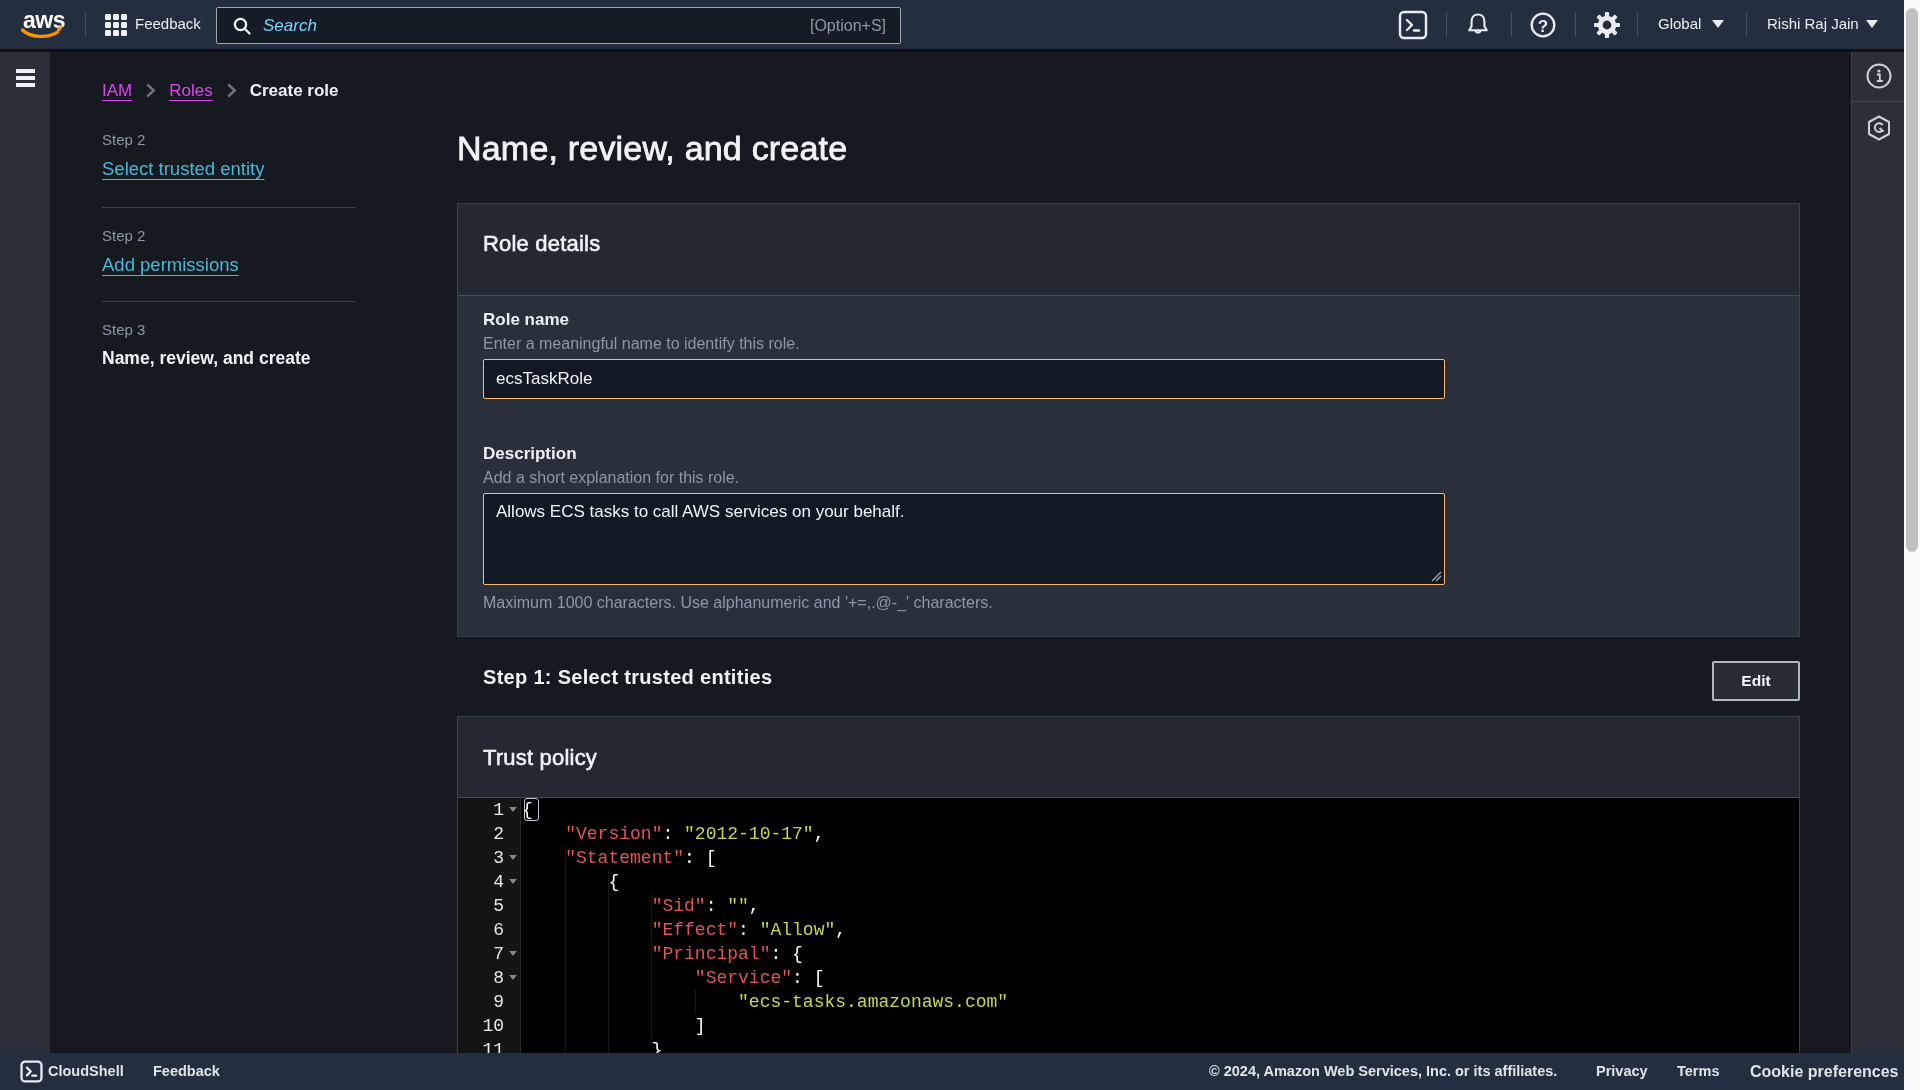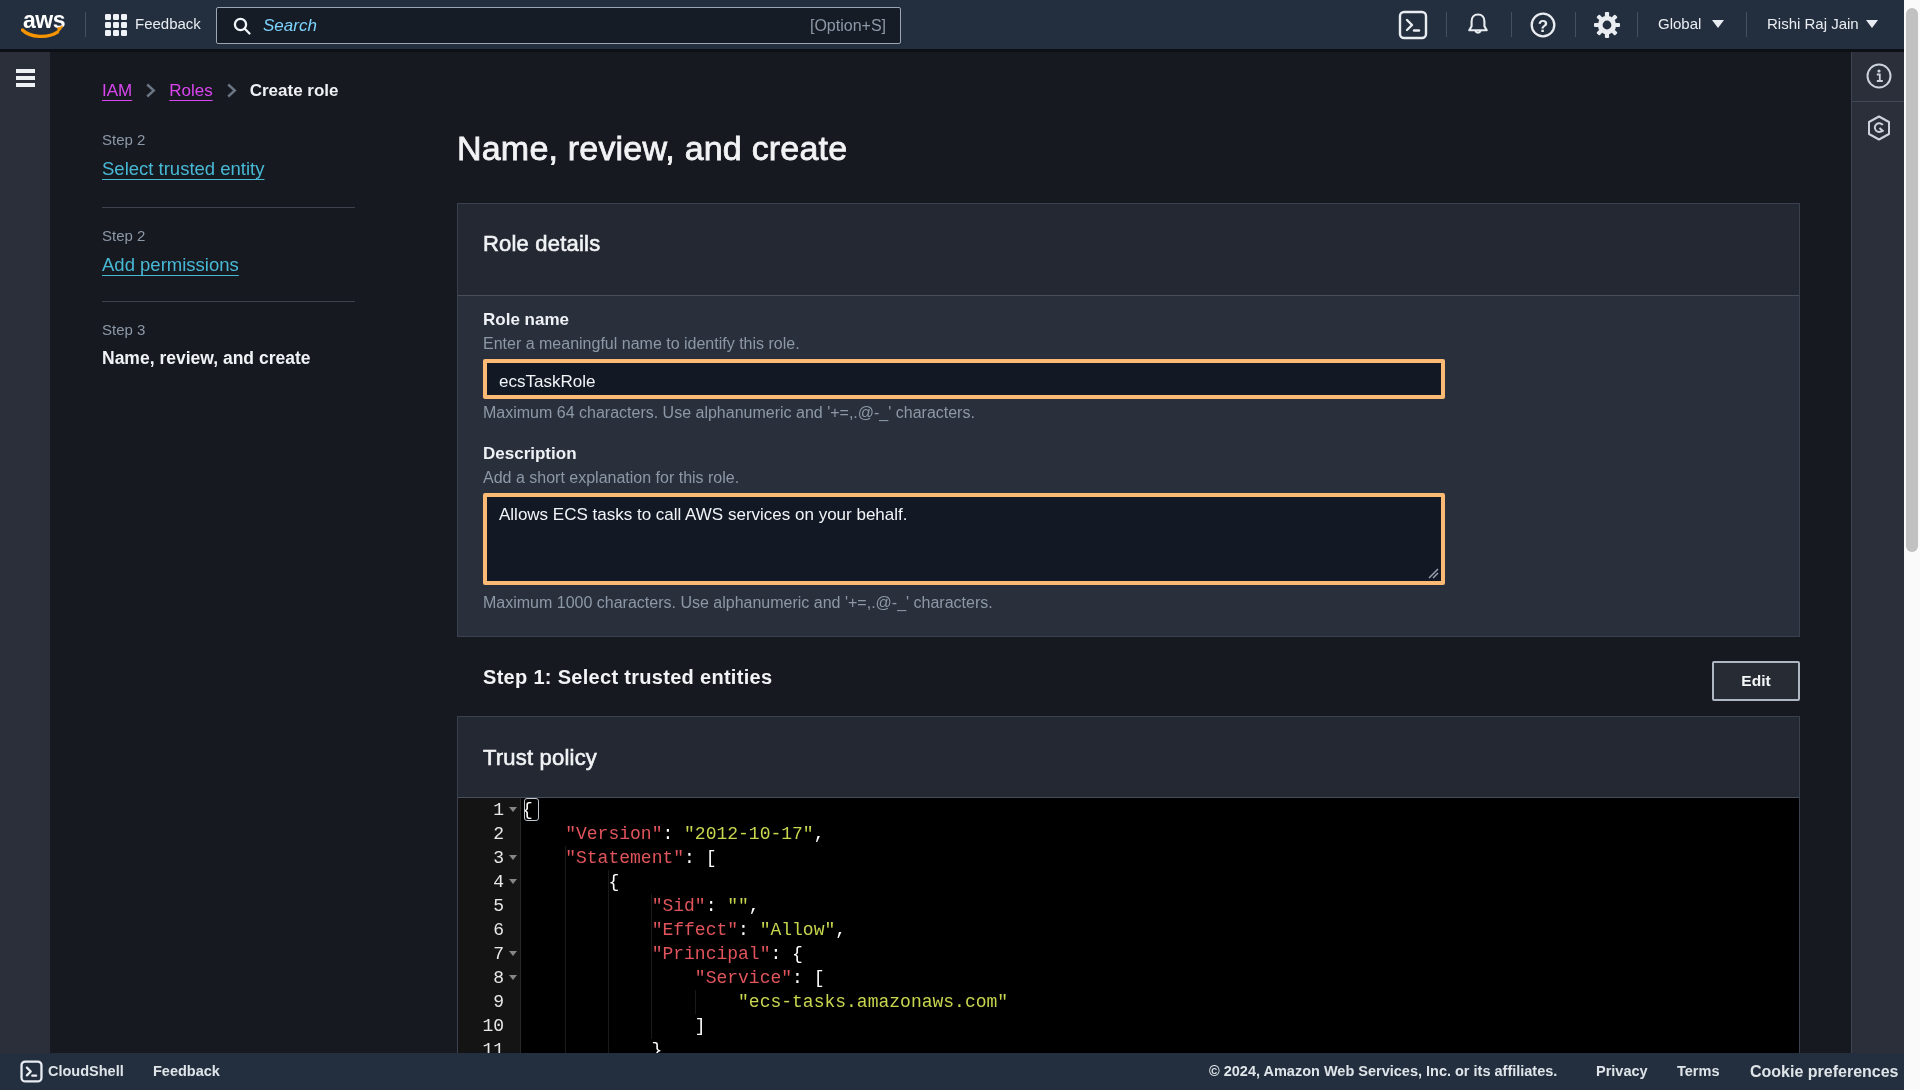--- a/index.html
+++ b/index.html
@@ -44,21 +44,21 @@
 
   
   h1#pagetitle { position:absolute; left:457px; top:129px; color:#f1f3f5; font-size:34px; font-weight:400; -webkit-text-stroke:0.8px #f1f3f5; letter-spacing:0.2px; }
 
   .panel { position:absolute; left:457px; width:1343px; background:#2a303b; border:1px solid #3a414e; }
   .panel .phead { background:#232833; border-bottom:1px solid #464e5c; }
   .ptitle { color:#f1f3f5; font-size:22px; font-weight:400; -webkit-text-stroke:0.6px #f1f3f5; letter-spacing:0.2px; }
 
   .label { color:#eef1f5; font-size:17px; font-weight:700; }
   .help { color:#8c98a7; font-size:16px;text-align:right; }
-  .tinput { background:#121925; border:4px solid #fdba74; border-radius:2px; color:#f2f4f7; font-size:17px; }
+  .tinput { background:#121925; border:1px solid #fdba74; border-radius:2px; color:#f2f4f7; font-size:17px; }
 
   .h2 { color:#f1f3f5; font-size:20px; font-weight:700; letter-spacing:0.3px;margin-left:26px; }
   #editbtn { position:absolute; left:1712px; top:661px; width:88px; height:40px; border:2px solid #aeb7c2; background:#262b34;
     border-radius:2px; color:#f4f6f8; font-size:15.5px; font-weight:700; text-align:center; line-height:36px; }
 
   
   #editor { position:absolute; left:458px; top:798px; width:1341px; height:255px; background:#000; overflow:hidden;
     font-family:"Liberation Mono", monospace; font-size:18px; line-height:24px; }
   #gutter { position:absolute; left:0; top:0; width:63px; height:255px; background:#141414; border-right:1px solid #272727; }
   #gutter .num { position:absolute; right:16px; color:#e8e8e8; width:40px; text-align:right; }
@@ -187,21 +187,20 @@
 
 <h1 id="pagetitle">Name, review, and create</h1>
 
 <div class="panel" style="top:203px;height:434px">
   <div class="phead" style="height:92px">
     <div class="ptitle" style="padding:27px 0 0 25px">Role details</div>
   </div>
   <div class="abs label" style="left:25px;top:106px">Role name</div>
   <div class="abs help" style="left:25px;top:131px">Enter a meaningful name to identify this role.</div>
   <div class="abs tinput" style="left:25px;top:155px;width:962px;height:40px;line-height:38px;padding-left:12px">ecsTaskRole</div>
-  <div class="abs help" style="left:25px;top:200px">Maximum 64 characters. Use alphanumeric and '+=,.@-_' characters.</div>
   <div class="abs label" style="left:25px;top:240px">Description</div>
   <div class="abs help" style="left:25px;top:265px">Add a short explanation for this role.</div>
   <div class="abs tinput" style="left:25px;top:289px;width:962px;height:92px;padding:8px 12px">Allows ECS tasks to call AWS services on your behalf.
     <svg class="abs" style="right:2px;bottom:2px" width="12" height="12" viewBox="0 0 12 12">
       <line x1="2" y1="11" x2="11" y2="2" stroke="#9aa5b2" stroke-width="1.5"></line>
       <line x1="6" y1="11" x2="11" y2="6" stroke="#9aa5b2" stroke-width="1.5"></line>
     </svg>
   </div>
   <div class="abs help" style="left:25px;top:390px">Maximum 1000 characters. Use alphanumeric and '+=,.@-_' characters.</div>
 </div>

